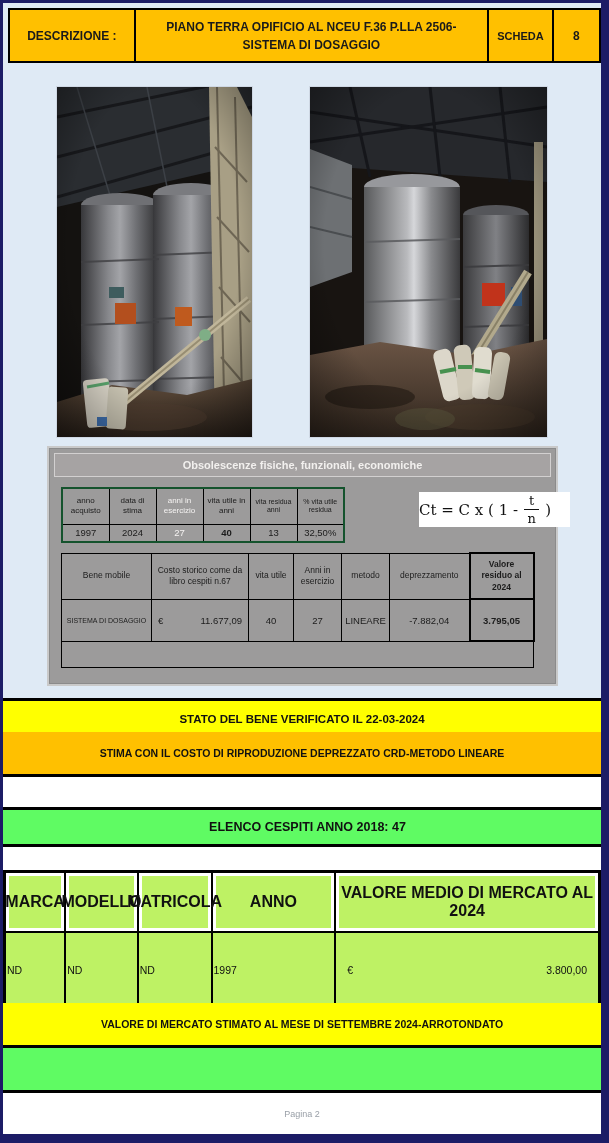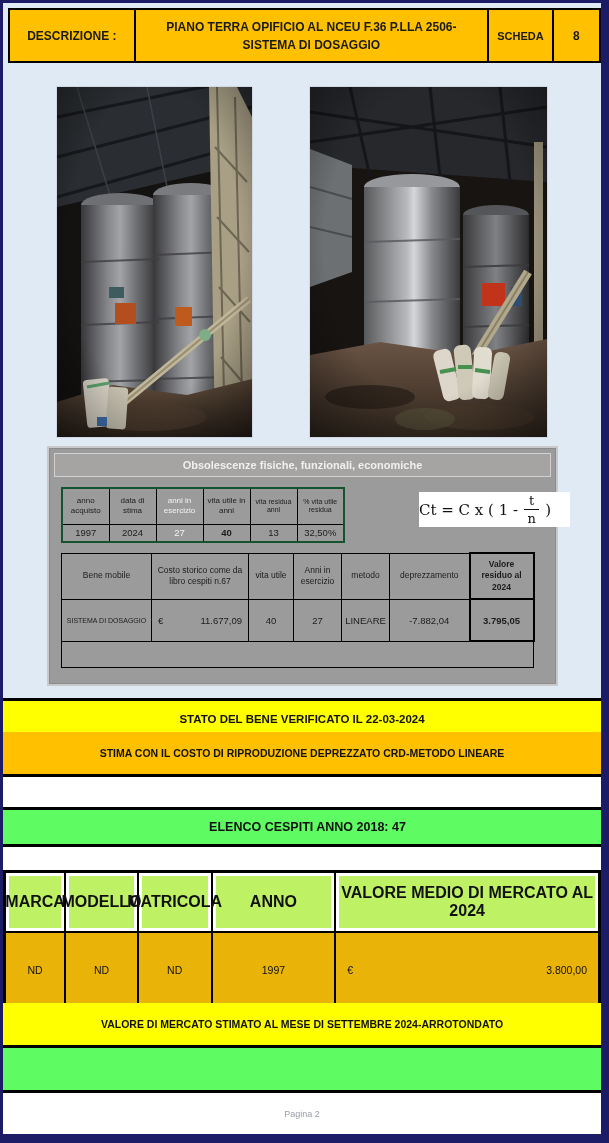--- a/index.html
+++ b/index.html
@@ -97,22 +97,22 @@
     border:3px solid #000; table-layout:fixed;
   }
   .market col.m1{width:10.2%;} .market col.m2{width:12.2%;} .market col.m3{width:12.4%;}
   .market col.m4{width:20.8%;} .market col.m5{width:44.4%;}
   .market th{ background:#fff; border:2px solid #000; padding:3px; }
   .market th .cellY{
     background:#bef264; height:52px; display:flex; align-items:center; justify-content:center;
     font-weight:bold; font-size:16px; color:#111;
   }
   .market td{
-    background:#eab308; border:2px solid #000; height:72px;
-    text-align:center; font-size:10.5px; color:#111; vertical-align:middle;
+    background:#bef264; border:2px solid #000; height:72px;
+    font-size:10.5px; color:#111; vertical-align:middle;
   }
   .market td .money{ display:flex; justify-content:space-between; padding:0 10px; }
 </style>
 </head>
 <body>
 
 <div class="page">
   <div class="inner"></div>
 
   <div class="hdr">

